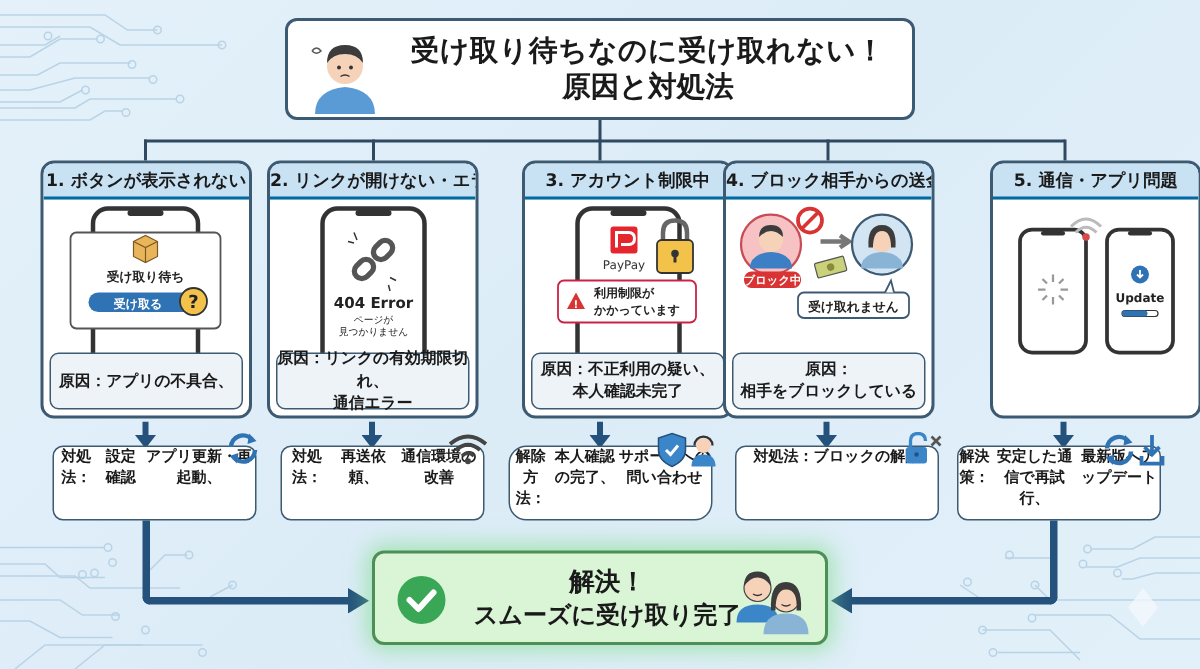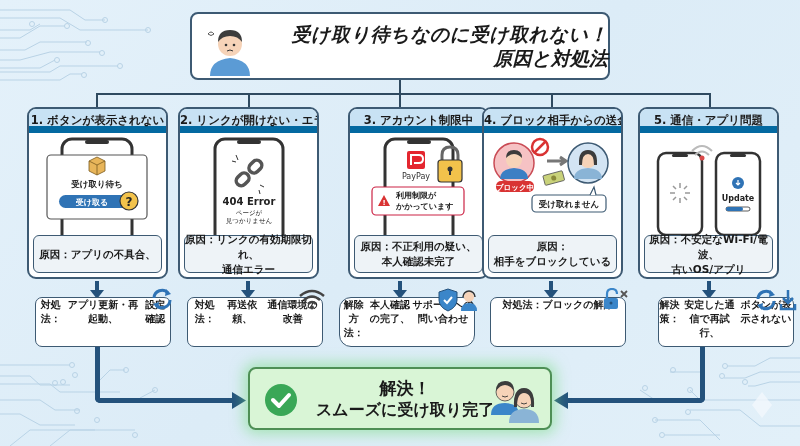--- a/index.html
+++ b/index.html
@@ -12,34 +12,34 @@
   }
   .bg-circuit { position: absolute; left: 0; top: 0; width: 800px; height: 446px; pointer-events: none; }
 
   
   .header {
     position: absolute; left: 190px; top: 12px; width: 420px; height: 68px;
     background: #fff; border: 2px solid #3d5a73; border-radius: 8px;
     display: flex; align-items: center;
   }
   .header .avatar { position: absolute; left: 10px; top: 6px; width: 56px; height: 56px; }
-  .header .title-wrap { width: 100%; text-align: right; padding-left: 64px; font-style: italic; }
+  .header .title-wrap { width: 100%; text-align: center; padding-left: 64px; }
   .header .t1 { font-size: 19px; font-weight: bold; line-height: 24px; letter-spacing: 0.5px; }
   .header .t2 { font-size: 19px; font-weight: bold; line-height: 24px; }
 
   
   .line { position: absolute; background: #2f4a60; }
 
   
   .card {
     position: absolute; top: 107px; width: 141px; height: 172px;
     background: #fff; border: 2px solid #3d5a73; border-radius: 9px; overflow: hidden;
   }
   .card .ctitle {
-    height: 24px; background: #c8e2f4; border-bottom: 7px solid #0369a1;
+    height: 24px; background: #c8e2f4; border-bottom: 2px solid #0369a1;
     font-size: 11.5px; font-weight: bold; text-align: center; line-height: 22px; white-space: nowrap;
   }
   .card .illus { position: absolute; left: 0; top: 26px; width: 137px; height: 110px; }
   .card .cause {
     position: absolute; left: 4px; right: 4px; bottom: 4px; height: 38px;
     background: #eef3f7; border: 1.5px solid #3d5a73; border-radius: 6px;
     font-size: 10.5px; font-weight: bold; text-align: center; line-height: 15px;
     display: flex; flex-direction: column; justify-content: center;
   }
 
@@ -253,21 +253,21 @@
     <rect x="48" y="60" width="74" height="17" rx="4" fill="#fff" stroke="#3d5a73" stroke-width="1.2"></rect>
     <path d="M106 60 L110 52 L112 60" fill="#fff" stroke="#3d5a73" stroke-width="1.2"></path>
     <text x="85" y="72" font-size="8.5" text-anchor="middle" font-weight="bold" fill="#222" font-family="DejaVu Sans, sans-serif">受け取れません</text>
   </svg>
   <div class="cause">
     <span>原因：</span>
     <span>相手をブロックしている</span>
   </div>
 </div>
 
-<div class="card" style="left:638px;">
+<div class="card" style="left:660px;">
   <div class="ctitle">5. 通信・アプリ問題</div>
   <svg class="illus" viewBox="0 0 137 110">
     <rect x="18" y="18" width="44" height="82" rx="8" fill="#fff" stroke="#333" stroke-width="2.5"></rect>
     <rect x="32" y="19" width="16" height="3" rx="1.5" fill="#333"></rect>
     <g stroke="#999" stroke-width="1.5">
       <path d="M40 48 V53 M40 63 V68 M30 58 H35 M45 58 H50 M33 51 L36 54 M44 62 L47 65 M47 51 L44 54 M36 62 L33 65"></path>
     </g>
     <g fill="none" stroke="#bbb" stroke-width="2">
       <path d="M52 16 Q62 6 72 16"></path>
         <path d="M55 20 Q62 13 69 20"></path>
@@ -276,24 +276,20 @@
     <rect x="76" y="18" width="44" height="82" rx="8" fill="#fff" stroke="#333" stroke-width="2.5"></rect>
     <rect x="90" y="19" width="16" height="3" rx="1.5" fill="#333"></rect>
     <g>
       <circle cx="98" cy="48" r="6" fill="#2f73b5"></circle>
       <path d="M98 45 V50 M96 48 L98 50 L100 48" stroke="#fff" stroke-width="1.2" fill="none"></path>
     </g>
     <text x="98" y="66" font-size="8" text-anchor="middle" font-weight="bold" fill="#222" font-family="DejaVu Sans, sans-serif">Update</text>
     <rect x="86" y="72" width="24" height="4" rx="2" fill="#fff" stroke="#333" stroke-width="0.8"></rect>
     <rect x="86" y="72" width="17" height="4" rx="2" fill="#2f73b5"></rect>
   </svg>
-  <div class="cause">
-    <span>原因：不安定なWi-Fi/電波、</span>
-    <span>古いOS/アプリ</span>
-  </div>
 </div>
 
 <svg class="arrow-down" style="left:90px;top:281px;" viewBox="0 0 14 18">
     <rect x="5" y="0" width="4" height="10" fill="#24527c"></rect>
     <path d="M0 9 H14 L7 18 Z" fill="#24527c"></path>
   </svg>
 <svg class="arrow-down" style="left:241px;top:281px;" viewBox="0 0 14 18">
     <rect x="5" y="0" width="4" height="10" fill="#24527c"></rect>
     <path d="M0 9 H14 L7 18 Z" fill="#24527c"></path>
   </svg>
@@ -305,22 +301,22 @@
     <rect x="5" y="0" width="4" height="10" fill="#24527c"></rect>
     <path d="M0 9 H14 L7 18 Z" fill="#24527c"></path>
   </svg>
 <svg class="arrow-down" style="left:702px;top:281px;" viewBox="0 0 14 18">
     <rect x="5" y="0" width="4" height="10" fill="#24527c"></rect>
     <path d="M0 9 H14 L7 18 Z" fill="#24527c"></path>
   </svg>
 
 <div class="sol" style="left:35px;">
   <span>対処法：</span>
+  <span>設定確認</span>
   <span>アプリ更新・再起動、</span>
-  <span>設定確認</span>
   <svg class="sicon" width="24" height="22" viewBox="0 0 24 22">
     <path d="M4 10 A8 8 0 0 1 18 5" stroke="#2f73b5" stroke-width="3" fill="none"></path>
       <path d="M16 1 L21 6 L15 8 Z" fill="#2f73b5"></path>
     <path d="M20 12 A8 8 0 0 1 6 17" stroke="#2f73b5" stroke-width="3" fill="none"></path>
       <path d="M8 21 L3 16 L9 14 Z" fill="#2f73b5"></path>
   </svg>
 </div>
 <div class="sol" style="left:187px;">
   <span>対処法：</span>
   <span>再送依頼、</span>
@@ -348,24 +344,24 @@
   <span>対処法：</span>
   <span style="height:6px;"></span>
   <span>ブロックの解除</span>
   <svg class="sicon" width="28" height="22" viewBox="0 0 28 22">
     <path d="M6 10 V6 Q6 1 11 1 Q16 1 16 6" stroke="#3b86c9" stroke-width="2.2" fill="none"></path>
     <rect x="3" y="10" width="14" height="11" rx="2" fill="#3b86c9"></rect>
     <circle cx="10" cy="15" r="1.5" fill="#24527c"></circle>
     <path d="M20 3 L26 9 M26 3 L20 9" stroke="#555" stroke-width="1.8"></path>
   </svg>
 </div>
-<div class="sol" style="left:658px;font-family:Liberation Serif, serif;">
+<div class="sol" style="left:638px;font-family:Liberation Serif, serif;">
   <span>解決策：</span>
   <span>安定した通信で再試行、</span>
-  <span>ボタンが表示されない</span>
+  <span>最新版へアップデート</span>
   <svg class="sicon" width="44" height="24" viewBox="0 0 44 24" style="right:-6px;">
     <path d="M3 11 A8 8 0 0 1 17 6" stroke="#2f73b5" stroke-width="3" fill="none"></path>
       <path d="M15 2 L20 7 L14 9 Z" fill="#2f73b5"></path>
     <path d="M19 13 A8 8 0 0 1 5 18" stroke="#2f73b5" stroke-width="3" fill="none"></path>
       <path d="M7 22 L2 17 L8 15 Z" fill="#2f73b5"></path>
     <path d="M33 2 V14 M28 10 L33 15 L38 10" stroke="#2f73b5" stroke-width="2.5" fill="none"></path>
     <path d="M26 16 V21 H40 V16" stroke="#2f73b5" stroke-width="2.5" fill="none"></path>
   </svg>
 </div>
 

